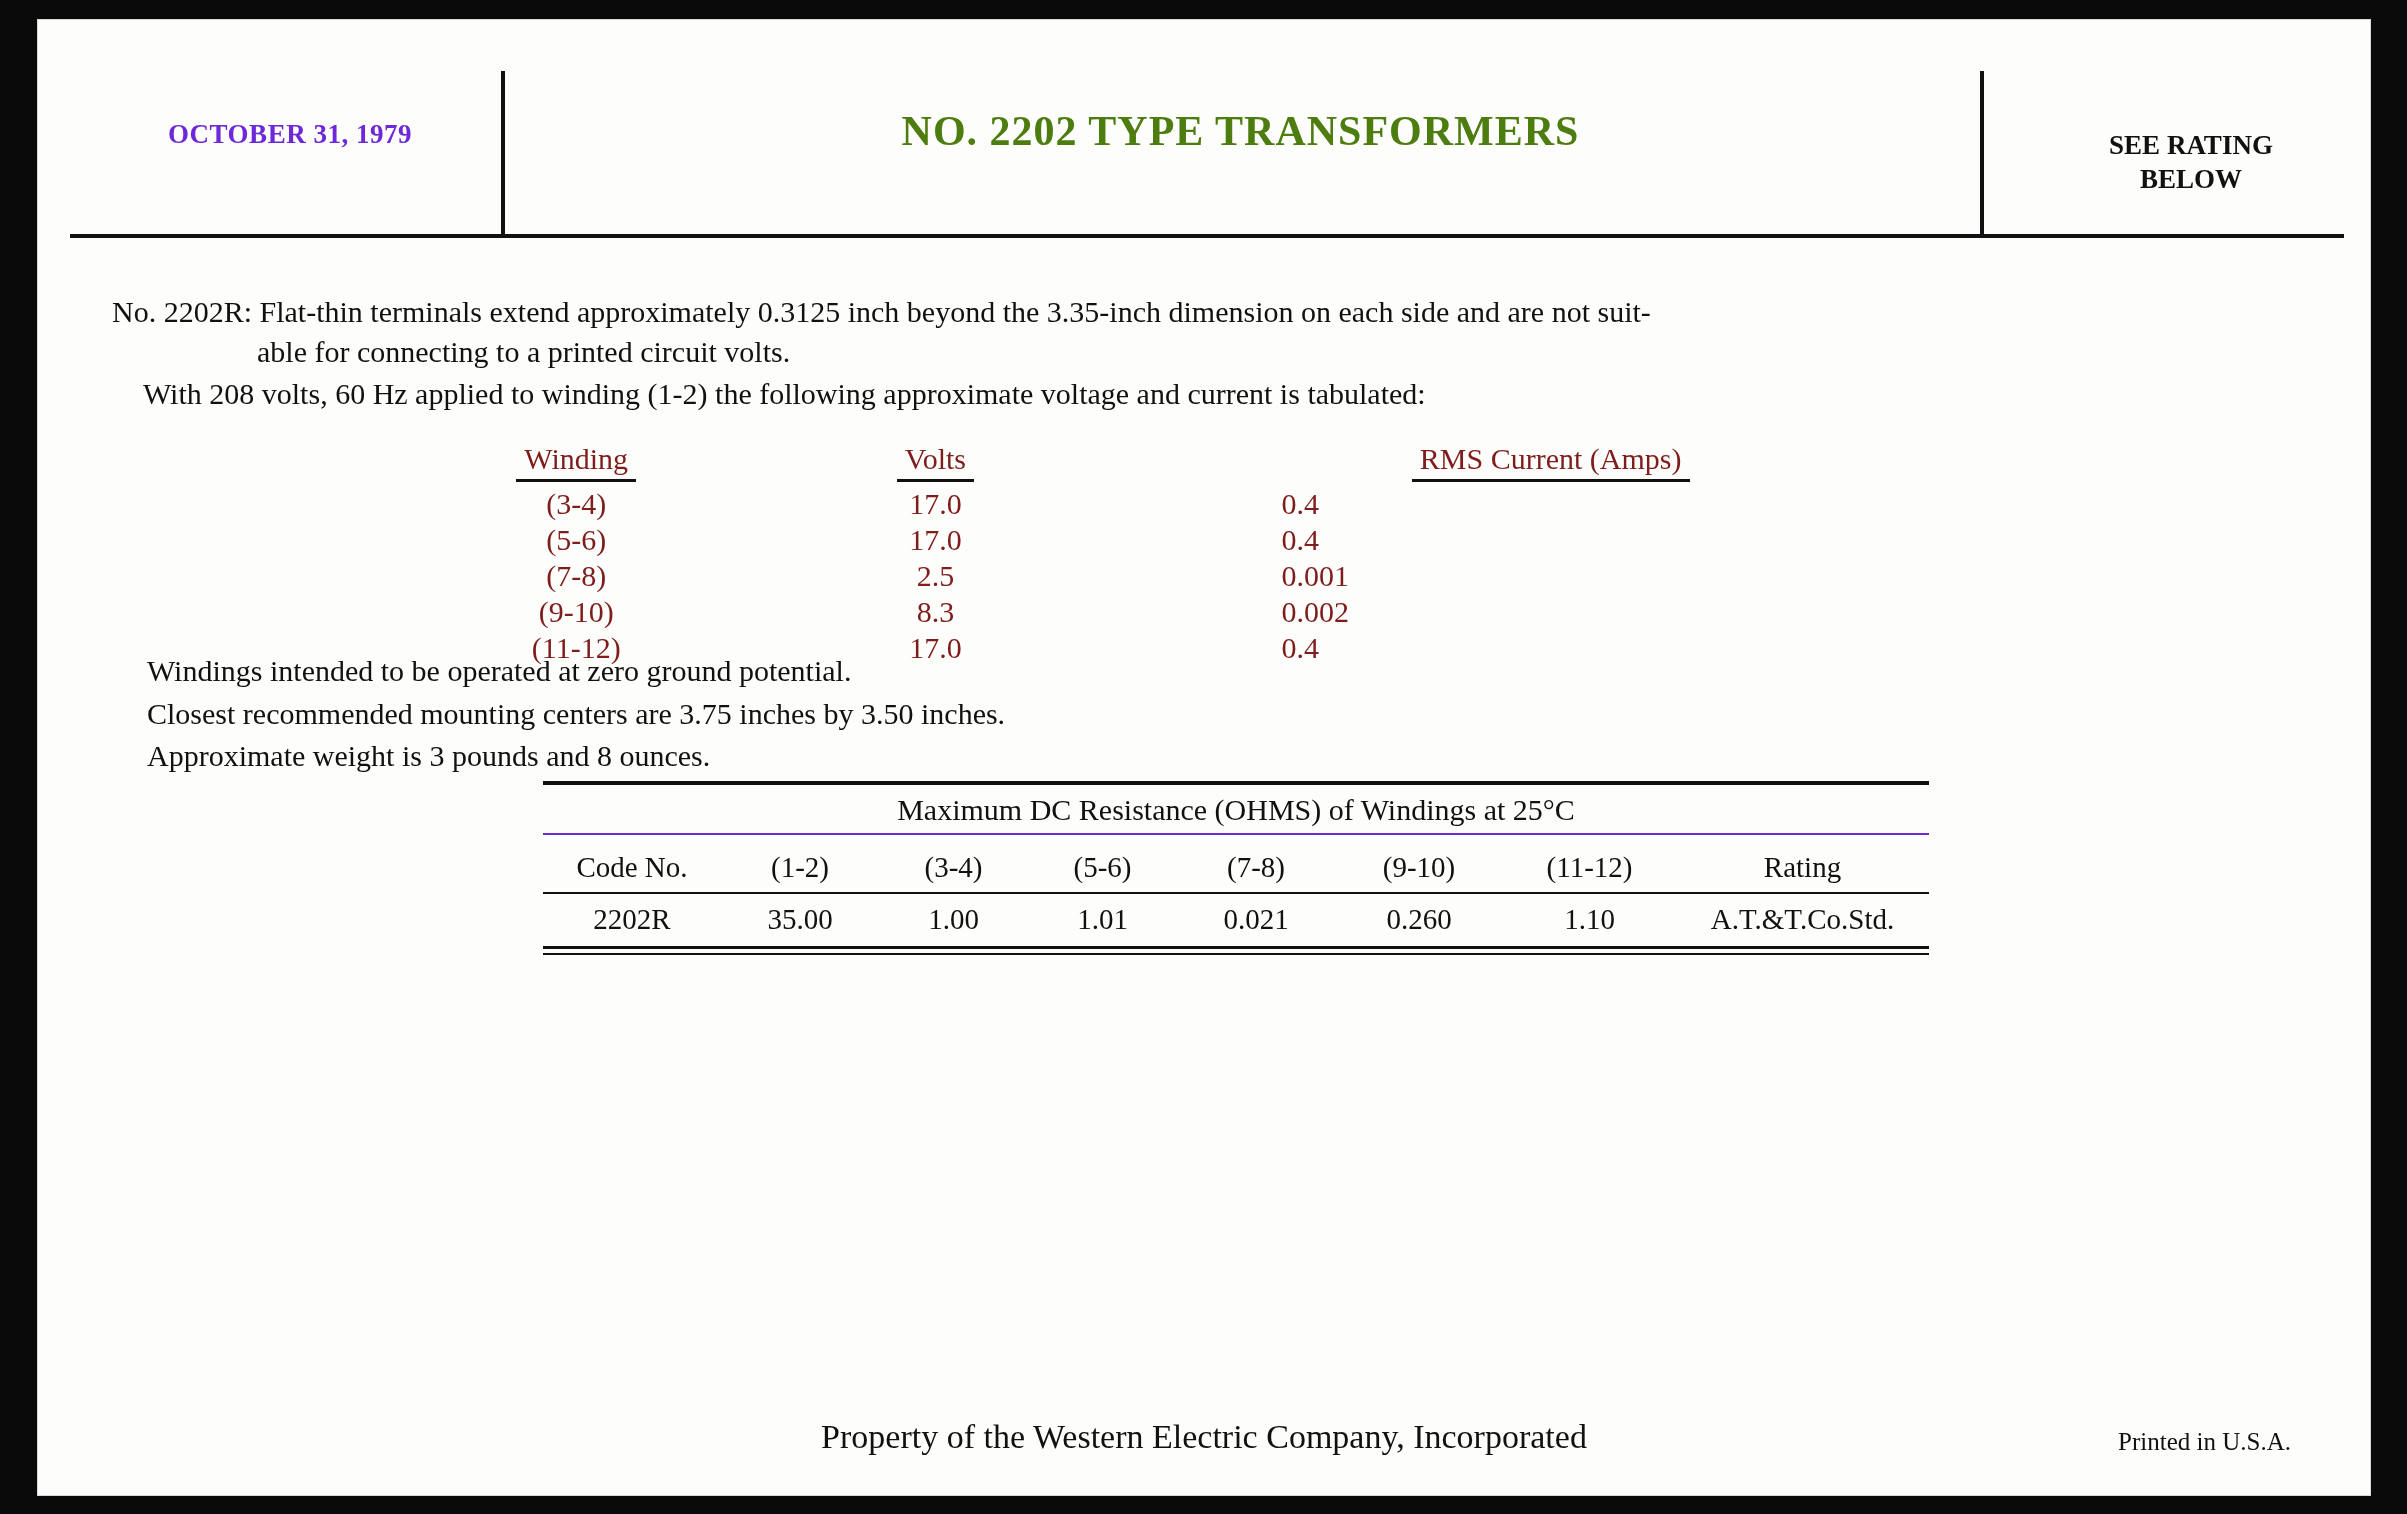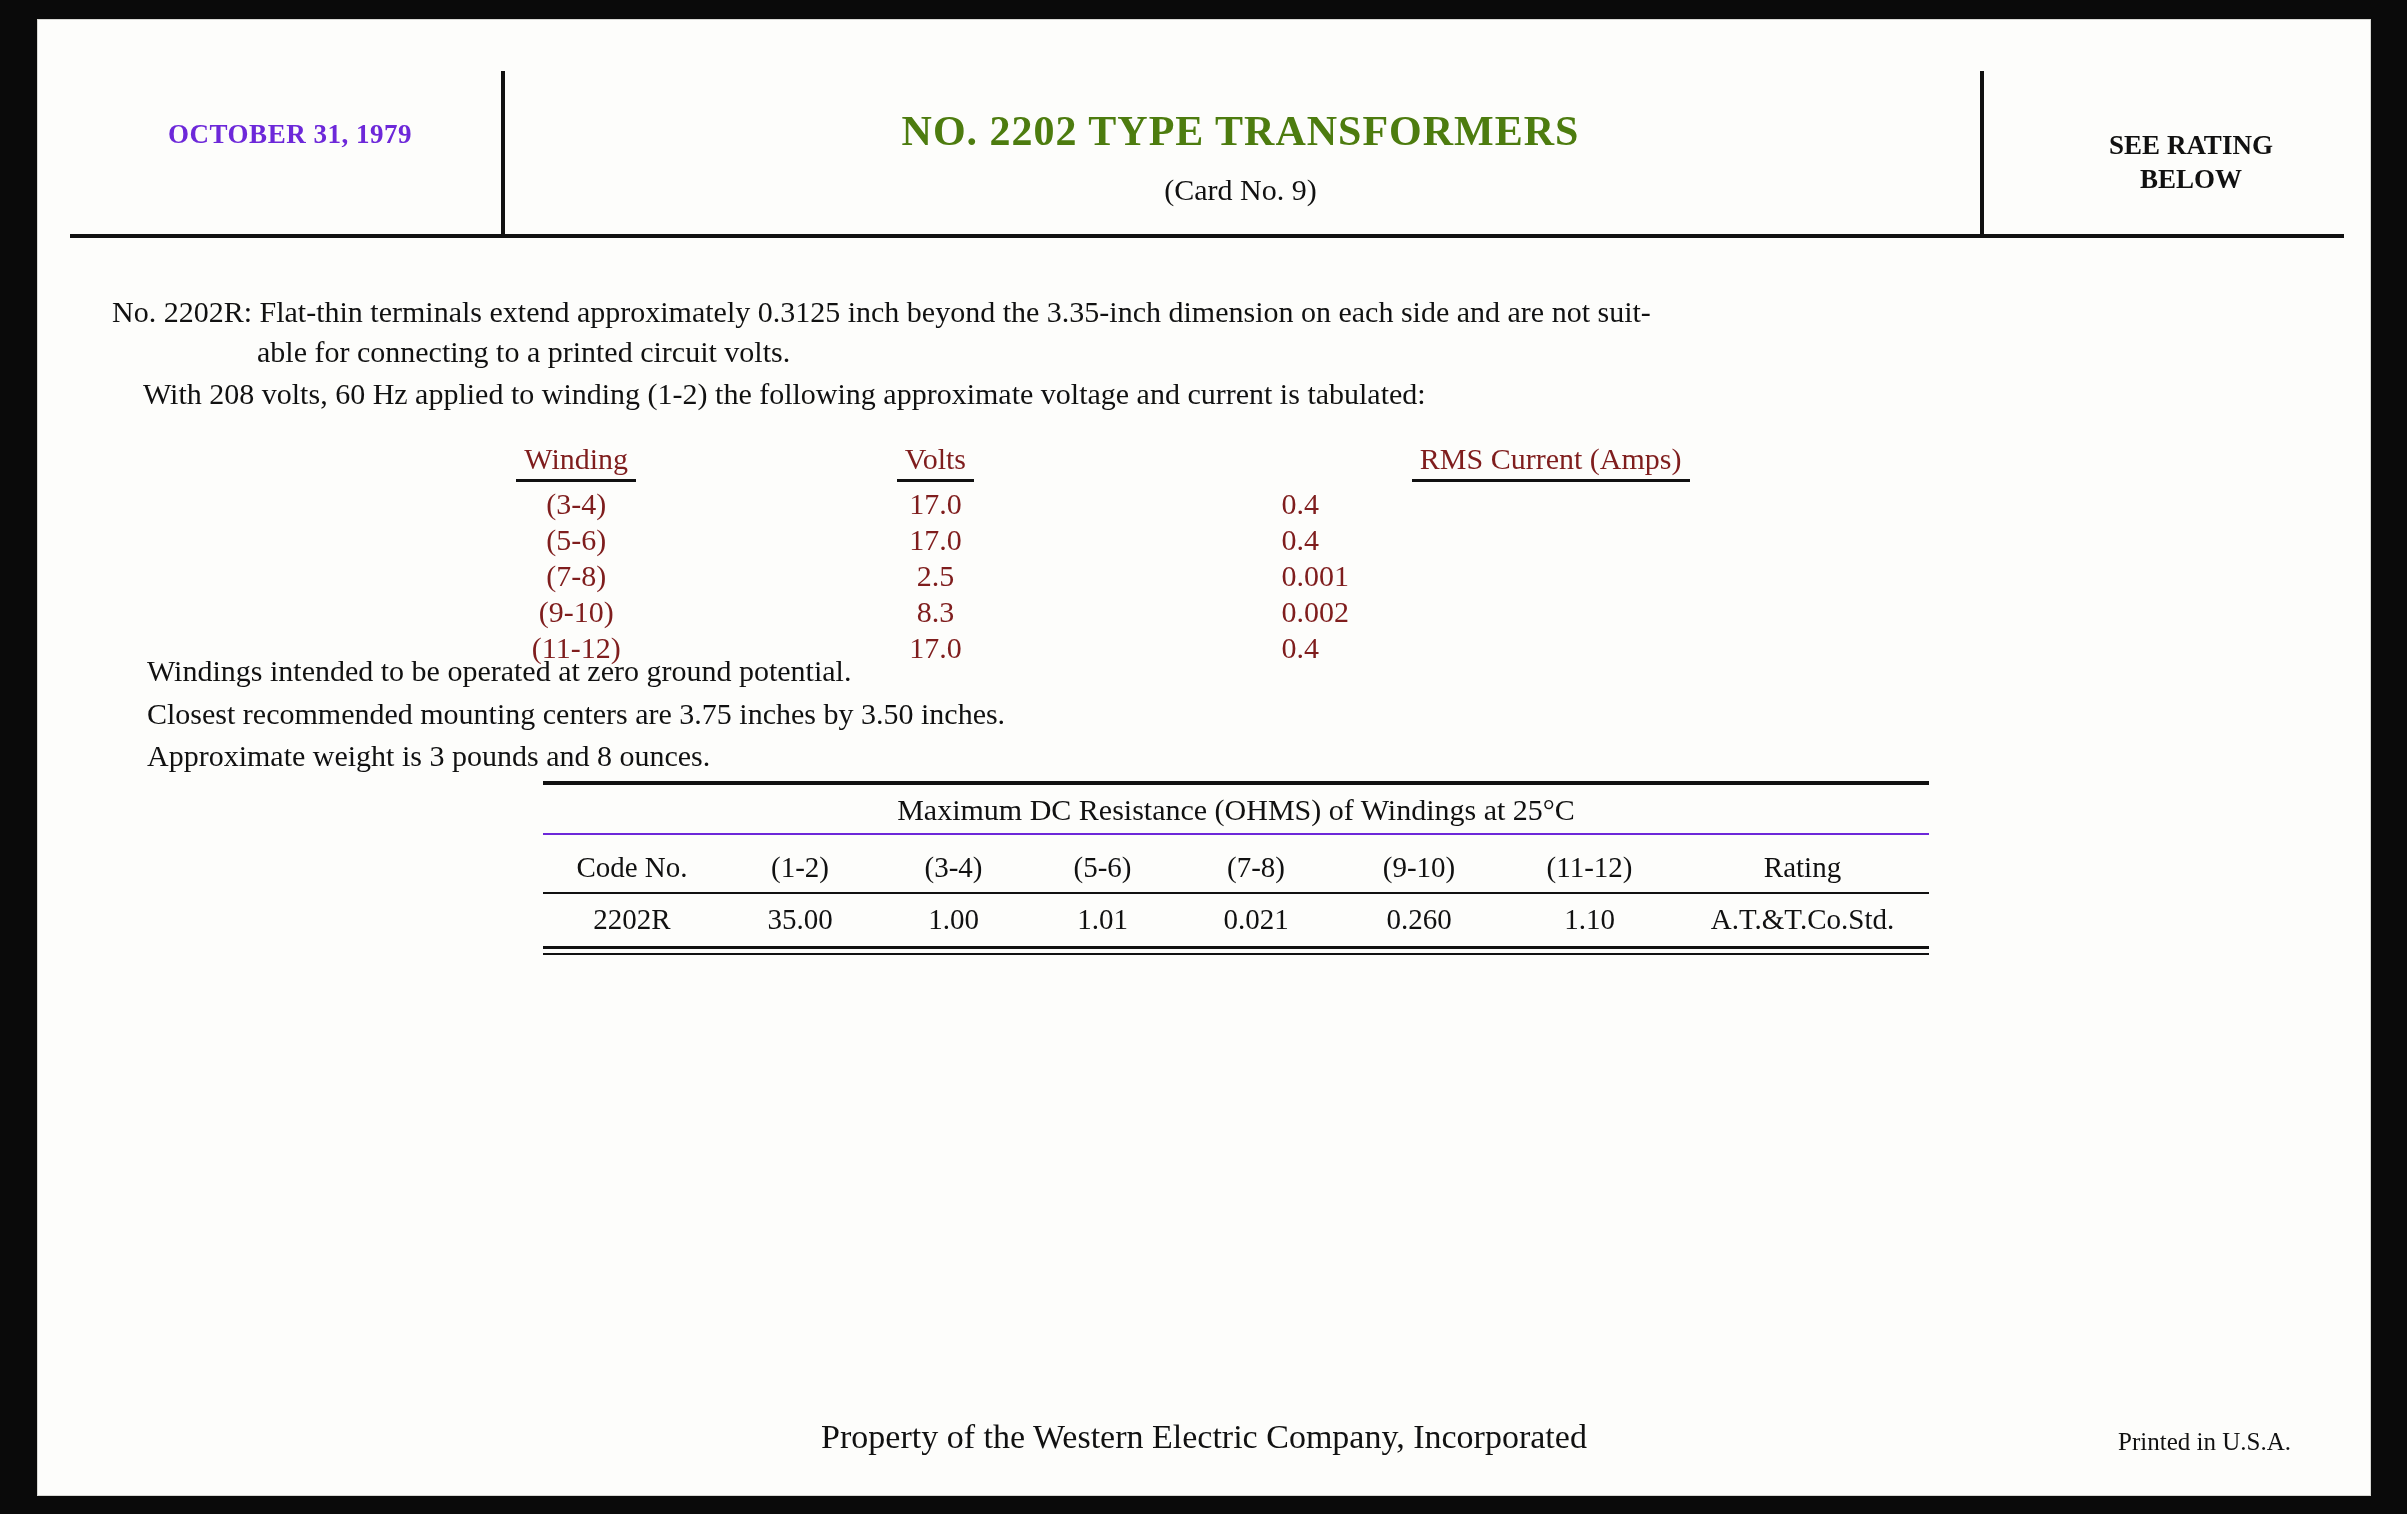--- a/index.html
+++ b/index.html
@@ -214,21 +214,20 @@
 </style>
 </head>
 <body>
 
 <div class="page">
 
   <div class="header">
     <div class="hdr-date">OCTOBER 31, 1979</div>
     <div class="hdr-div-left"></div>
     <div class="hdr-title">NO. 2202 TYPE TRANSFORMERS</div>
-    <div class="hdr-sub">(Card No. 9)</div>
     <div class="hdr-div-right"></div>
     <div class="hdr-rating">
       <span>SEE RATING</span><br>
       <span>BELOW</span>
     </div>
   </div>
   <div class="header-rule"></div>
 
   <div class="body-area">
 

